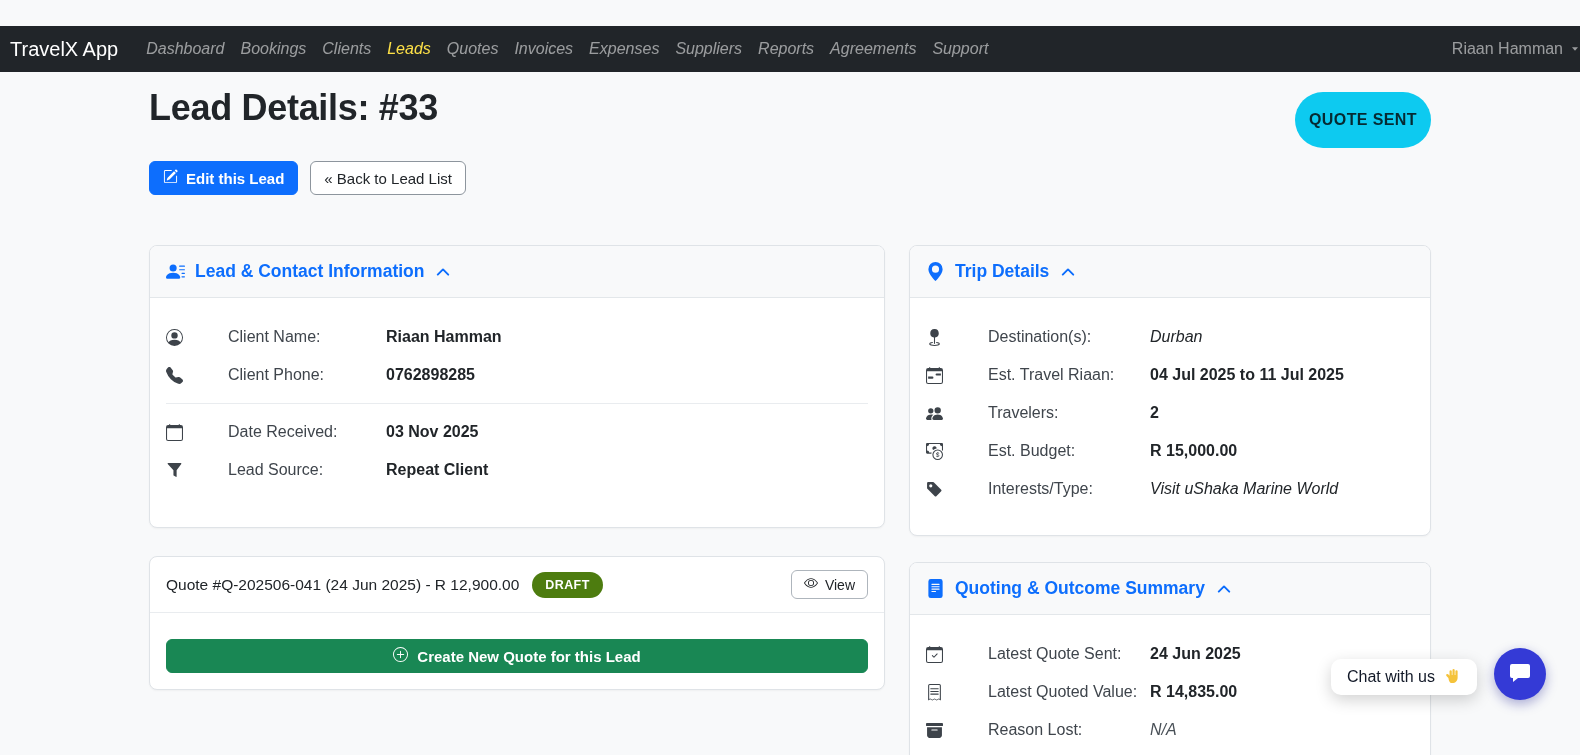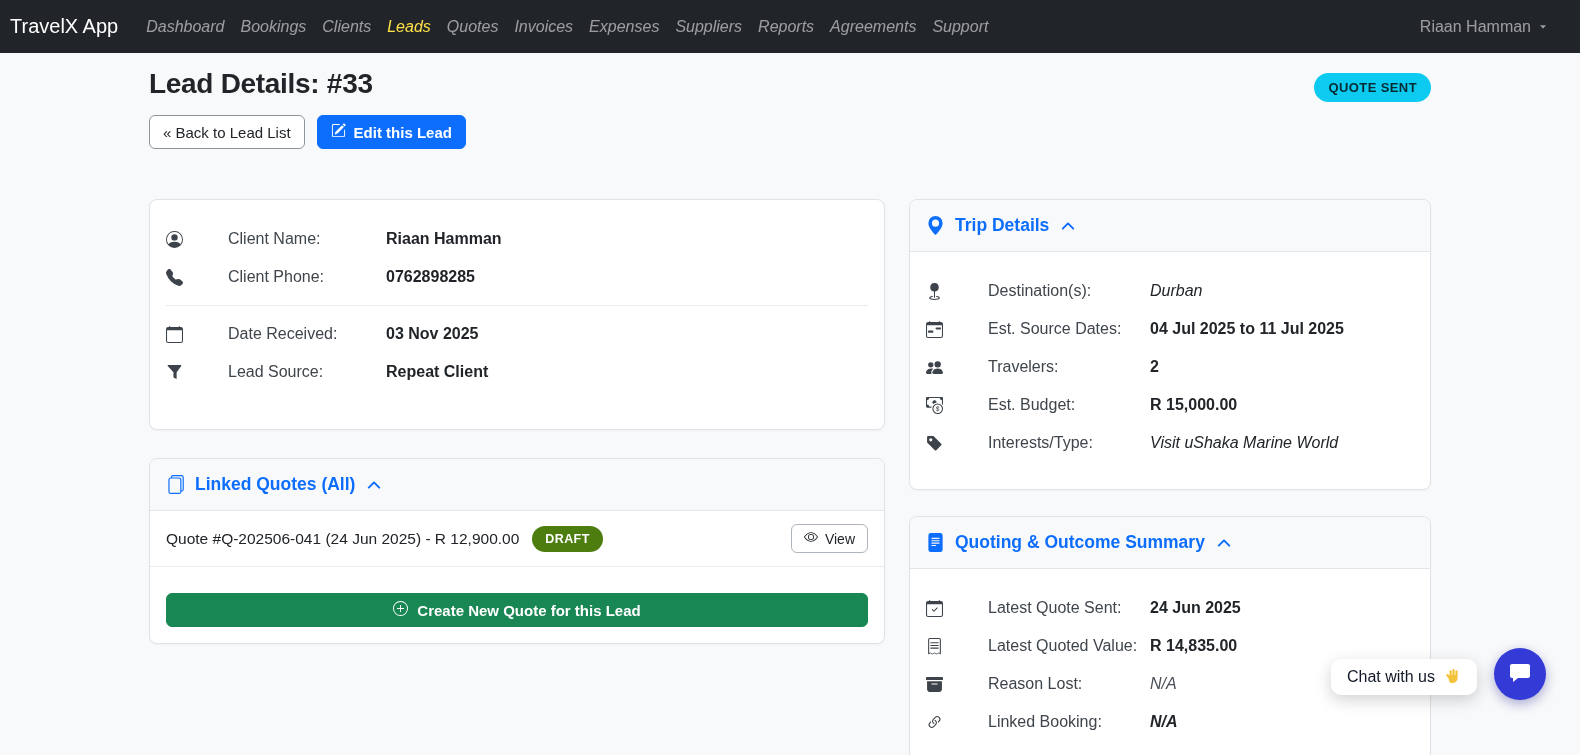--- a/index.html
+++ b/index.html
@@ -1,32 +1,32 @@
 <!DOCTYPE html>
 <html><head>
 <meta charset="utf-8">
 <style>
   * { margin:0; padding:0; box-sizing:border-box; }
   html,body { width:1580px; height:755px; overflow:hidden; }
   body { font-family:"Liberation Sans", sans-serif; background:#f8f9fa; color:#212529; font-size:16px; }
 
   
-  .navbar { height:53px; background:#212529; display:flex; align-items:center; padding:0 32px 0 10px; }
+  .navbar { height:46px; background:#212529; display:flex; align-items:center; padding:0 0 0 10px;margin-top:26px; }
   .brand { color:#fff; font-size:20px; margin-right:20px; white-space:nowrap; cursor:pointer; }
   .nav-links { display:flex; align-items:center; flex:1; }
   .nav-link { color:rgba(255,255,255,.55); padding:8px 8px; font-size:16px; text-decoration:none; cursor:pointer; white-space:nowrap;font-style:italic; }
   .nav-link.active { color:#fde047; }
   .nav-user { color:rgba(255,255,255,.55); display:flex; align-items:center; gap:7px; cursor:pointer; font-size:16px; }
   .nav-user .caret { width:10px; height:10px; display:inline-flex; }
 
   
   .container { width:1282px; margin:0 auto; position:relative; }
   .title-row { display:flex; justify-content:space-between; align-items:flex-start; padding-top:15px; }
-  h1.page-title { font-size:28px; font-weight:700; letter-spacing:-.3px; }
-  .badge-info { background:#0dcaf0; color:#062a32; font-size:13px; font-weight:700; letter-spacing:.4px; padding:7px 14px; border-radius:50rem; margin-top:5px; }
+  h1.page-title { font-size:36px; font-weight:700; letter-spacing:-.3px; }
+  .badge-info { background:#0dcaf0; color:#062a32; font-size:16px; font-weight:700; letter-spacing:.4px; padding:19px 14px; border-radius:50rem; margin-top:5px; }
   .actions-row { display:flex; gap:12px; margin-top:13px; }
   .btn { display:inline-flex; align-items:center; gap:8px; border-radius:6px; font-size:15px; padding:7px 13px; cursor:pointer; border:1px solid transparent; background:none; font-family:inherit; }
   .btn-primary { background:#0d6efd; border-color:#0d6efd; color:#fff; font-weight:700; }
   .btn-outline { background:#fff; border-color:#8d959d; color:#212529; }
   .btn svg { width:15px; height:15px; }
 
   .grid { display:flex; gap:24px; margin-top:50px; align-items:flex-start; }
   .col-left { width:736px; display:flex; flex-direction:column; gap:28px; }
   .col-right { width:522px; display:flex; flex-direction:column; gap:26px; }
 
@@ -94,92 +94,92 @@
   </span>
 </header>
 
 <main class="container">
   <div class="title-row">
     <h1 class="page-title">Lead Details: #33</h1>
     <span class="badge-info">QUOTE SENT</span>
   </div>
 
   <div class="actions-row">
-    <button class="btn btn-outline">
-      <span>« Back to Lead List</span>
-    </button>
     <button class="btn btn-primary">
       <span><svg xmlns="http://www.w3.org/2000/svg" viewBox="0 0 16 16" fill="currentColor">
             <path d="M15.502 1.94a.5.5 0 0 1 0 .706L14.459 3.69l-2-2L13.502.646a.5.5 0 0 1 .707 0l1.293 1.293zm-1.75 2.456-2-2L4.939 9.21a.5.5 0 0 0-.121.196l-.805 2.414a.25.25 0 0 0 .316.316l2.414-.805a.5.5 0 0 0 .196-.12l6.813-6.814z"></path>
             <path fill-rule="evenodd" d="M1 13.5A1.5 1.5 0 0 0 2.5 15h11a1.5 1.5 0 0 0 1.5-1.5v-6a.5.5 0 0 0-1 0v6a.5.5 0 0 1-.5.5h-11a.5.5 0 0 1-.5-.5v-11a.5.5 0 0 1 .5-.5H9a.5.5 0 0 0 0-1H2.5A1.5 1.5 0 0 0 1 2.5v11z"></path>
           </svg></span>
       <span>Edit this Lead</span>
     </button>
+    <button class="btn btn-outline">
+      <span>« Back to Lead List</span>
+    </button>
   </div>
 
   <div class="grid">
     <div class="col-left">
-
-      <section class="card">
-        <div class="card-body pb-lg">
-            <div class="info-row">
-              <span class="ri">
-                <svg xmlns="http://www.w3.org/2000/svg" viewBox="0 0 16 16" fill="currentColor">
-                  <path d="M11 6a3 3 0 1 1-6 0 3 3 0 0 1 6 0z"></path>
-                  <path fill-rule="evenodd" d="M0 8a8 8 0 1 1 16 0A8 8 0 0 1 0 8zm8-7a7 7 0 0 0-5.468 11.37C3.242 11.226 4.805 10 8 10s4.757 1.225 5.468 2.37A7 7 0 0 0 8 1z"></path>
-                </svg>
-              </span>
-              <span class="lbl">Client Name:</span>
-              <span class="val">Riaan Hamman</span>
-            </div>
-            <div class="info-row">
-              <span class="ri">
-                <svg xmlns="http://www.w3.org/2000/svg" viewBox="0 0 16 16" fill="currentColor">
-                  <path d="M1.885.511a1.745 1.745 0 0 1 2.61.163L6.29 2.98c.329.423.445.974.315 1.494l-.547 2.19a.678.678 0 0 0 .178.643l2.457 2.457a.678.678 0 0 0 .644.178l2.189-.547a1.745 1.745 0 0 1 1.494.315l2.306 1.794c.829.645.905 1.87.163 2.611l-1.034 1.034c-.74.74-1.846 1.065-2.877.702a18.634 18.634 0 0 1-7.01-4.42 18.634 18.634 0 0 1-4.42-7.009c-.362-1.03-.037-2.137.703-2.877L1.885.511z"></path>
-                </svg>
-              </span>
-              <span class="lbl">Client Phone:</span>
-              <span class="val">0762898285</span>
-            </div>
-            <hr class="row-divider">
-            <div class="info-row">
-              <span class="ri">
-                <svg xmlns="http://www.w3.org/2000/svg" viewBox="0 0 16 16" fill="currentColor">
-                  <path d="M3.5 0a.5.5 0 0 1 .5.5V1h8V.5a.5.5 0 0 1 1 0V1h1a2 2 0 0 1 2 2v11a2 2 0 0 1-2 2H2a2 2 0 0 1-2-2V3a2 2 0 0 1 2-2h1V.5a.5.5 0 0 1 .5-.5zM1 4v10a1 1 0 0 0 1 1h12a1 1 0 0 0 1-1V4H1z"></path>
-                </svg>
-              </span>
-              <span class="lbl">Date Received:</span>
-              <span class="val">03 Nov 2025</span>
-            </div>
-            <div class="info-row">
-              <span class="ri">
-                <svg xmlns="http://www.w3.org/2000/svg" viewBox="0 0 16 16" fill="currentColor">
-                  <path d="M1.5 1.5A.5.5 0 0 1 2 1h12a.5.5 0 0 1 .374.832L10 7.692V13.5a.5.5 0 0 1-.748.434l-2-1.143A.5.5 0 0 1 7 12.357V7.692L1.626 1.832A.5.5 0 0 1 1.5 1.5z"></path>
-                </svg>
-              </span>
-              <span class="lbl">Lead Source:</span>
-              <span class="val">Repeat Client</span>
-            </div>
-          </div>
-      </section>
 
       <section class="card">
         <div class="card-header">
           <span class="hicon">
               <svg xmlns="http://www.w3.org/2000/svg" viewBox="0 0 16 16" fill="currentColor">
-                <path d="M13 0H6a2 2 0 0 0-2 2 2 2 0 0 0-2 2v10a2 2 0 0 0 2 2h7a2 2 0 0 0 2-2 2 2 0 0 0 2-2V2a2 2 0 0 0-2-2zm0 13V4a2 2 0 0 0-2-2H5a1 1 0 0 1 1-1h7a1 1 0 0 1 1 1v10a1 1 0 0 1-1 1zM3 4a1 1 0 0 1 1-1h7a1 1 0 0 1 1 1v10a1 1 0 0 1-1 1H4a1 1 0 0 1-1-1V4z"></path>
-              </svg>
-            </span>
-          <span>Linked Quotes (All)</span>
+                <path d="M6 8a3 3 0 1 0 0-6 3 3 0 0 0 0 6zm-5 6s-1 0-1-1 1-4 6-4 6 3 6 4-1 1-1 1H1zM11 3.5a.5.5 0 0 1 .5-.5h4a.5.5 0 0 1 0 1h-4a.5.5 0 0 1-.5-.5zm.5 2.5a.5.5 0 0 0 0 1h4a.5.5 0 0 0 0-1h-4zm2 3a.5.5 0 0 0 0 1h2a.5.5 0 0 0 0-1h-2zm0 3a.5.5 0 0 0 0 1h2a.5.5 0 0 0 0-1h-2z"></path>
+              </svg>
+            </span>
+          <span>Lead &amp; Contact Information</span>
           <span class="chev">
               <svg xmlns="http://www.w3.org/2000/svg" viewBox="0 0 16 16" fill="currentColor">
                 <path stroke="currentColor" stroke-width="1.2" d="M1.646 11.354a.5.5 0 0 0 .708 0L8 5.707l5.646 5.647a.5.5 0 0 0 .708-.708l-6-6a.5.5 0 0 0-.708 0l-6 6a.5.5 0 0 0 0 .708z"></path>
               </svg>
             </span>
         </div>
+        <div class="card-body pb-lg">
+            <div class="info-row">
+              <span class="ri">
+                <svg xmlns="http://www.w3.org/2000/svg" viewBox="0 0 16 16" fill="currentColor">
+                  <path d="M11 6a3 3 0 1 1-6 0 3 3 0 0 1 6 0z"></path>
+                  <path fill-rule="evenodd" d="M0 8a8 8 0 1 1 16 0A8 8 0 0 1 0 8zm8-7a7 7 0 0 0-5.468 11.37C3.242 11.226 4.805 10 8 10s4.757 1.225 5.468 2.37A7 7 0 0 0 8 1z"></path>
+                </svg>
+              </span>
+              <span class="lbl">Client Name:</span>
+              <span class="val">Riaan Hamman</span>
+            </div>
+            <div class="info-row">
+              <span class="ri">
+                <svg xmlns="http://www.w3.org/2000/svg" viewBox="0 0 16 16" fill="currentColor">
+                  <path d="M1.885.511a1.745 1.745 0 0 1 2.61.163L6.29 2.98c.329.423.445.974.315 1.494l-.547 2.19a.678.678 0 0 0 .178.643l2.457 2.457a.678.678 0 0 0 .644.178l2.189-.547a1.745 1.745 0 0 1 1.494.315l2.306 1.794c.829.645.905 1.87.163 2.611l-1.034 1.034c-.74.74-1.846 1.065-2.877.702a18.634 18.634 0 0 1-7.01-4.42 18.634 18.634 0 0 1-4.42-7.009c-.362-1.03-.037-2.137.703-2.877L1.885.511z"></path>
+                </svg>
+              </span>
+              <span class="lbl">Client Phone:</span>
+              <span class="val">0762898285</span>
+            </div>
+            <hr class="row-divider">
+            <div class="info-row">
+              <span class="ri">
+                <svg xmlns="http://www.w3.org/2000/svg" viewBox="0 0 16 16" fill="currentColor">
+                  <path d="M3.5 0a.5.5 0 0 1 .5.5V1h8V.5a.5.5 0 0 1 1 0V1h1a2 2 0 0 1 2 2v11a2 2 0 0 1-2 2H2a2 2 0 0 1-2-2V3a2 2 0 0 1 2-2h1V.5a.5.5 0 0 1 .5-.5zM1 4v10a1 1 0 0 0 1 1h12a1 1 0 0 0 1-1V4H1z"></path>
+                </svg>
+              </span>
+              <span class="lbl">Date Received:</span>
+              <span class="val">03 Nov 2025</span>
+            </div>
+            <div class="info-row">
+              <span class="ri">
+                <svg xmlns="http://www.w3.org/2000/svg" viewBox="0 0 16 16" fill="currentColor">
+                  <path d="M1.5 1.5A.5.5 0 0 1 2 1h12a.5.5 0 0 1 .374.832L10 7.692V13.5a.5.5 0 0 1-.748.434l-2-1.143A.5.5 0 0 1 7 12.357V7.692L1.626 1.832A.5.5 0 0 1 1.5 1.5z"></path>
+                </svg>
+              </span>
+              <span class="lbl">Lead Source:</span>
+              <span class="val">Repeat Client</span>
+            </div>
+          </div>
+      </section>
+
+      <section class="card">
         <div class="quote-item">
           <span>Quote #Q-202506-041 (24 Jun 2025) - R 12,900.00</span>
           <span class="badge-draft">DRAFT</span>
           <button class="btn-view">
             <span><svg xmlns="http://www.w3.org/2000/svg" viewBox="0 0 16 16" fill="currentColor">
                   <path d="M16 8s-3-5.5-8-5.5S0 8 0 8s3 5.5 8 5.5S16 8 16 8zM1.173 8a13.133 13.133 0 0 1 1.66-2.043C4.12 4.668 5.88 3.5 8 3.5c2.12 0 3.879 1.168 5.168 2.457A13.133 13.133 0 0 1 14.828 8c-.058.087-.122.183-.195.288-.335.48-.83 1.12-1.465 1.755C11.879 11.332 10.119 12.5 8 12.5c-2.12 0-3.879-1.168-5.168-2.457A13.134 13.134 0 0 1 1.172 8z"></path>
                   <path d="M8 5.5a2.5 2.5 0 1 0 0 5 2.5 2.5 0 0 0 0-5zM4.5 8a3.5 3.5 0 1 1 7 0 3.5 3.5 0 0 1-7 0z"></path>
                 </svg></span>
             <span>View</span>
           </button>
@@ -222,21 +222,21 @@
               <span class="lbl">Destination(s):</span>
               <span class="val italic">Durban</span>
             </div>
             <div class="info-row">
               <span class="ri">
                 <svg xmlns="http://www.w3.org/2000/svg" viewBox="0 0 16 16" fill="currentColor">
                   <path d="M3.5 0a.5.5 0 0 1 .5.5V1h8V.5a.5.5 0 0 1 1 0V1h1a2 2 0 0 1 2 2v11a2 2 0 0 1-2 2H2a2 2 0 0 1-2-2V3a2 2 0 0 1 2-2h1V.5a.5.5 0 0 1 .5-.5zM1 4v10a1 1 0 0 0 1 1h12a1 1 0 0 0 1-1V4H1z"></path>
                   <path d="M9 7a1 1 0 0 1 1-1h4v2h-4a1 1 0 0 1-1-1zM2 9h4a1 1 0 0 1 0 2H2V9z"></path>
                 </svg>
               </span>
-              <span class="lbl">Est. Source Dates:</span>
+              <span class="lbl">Est. Travel Riaan:</span>
               <span class="val">04 Jul 2025 to 11 Jul 2025</span>
             </div>
             <div class="info-row">
               <span class="ri">
                 <svg xmlns="http://www.w3.org/2000/svg" viewBox="0 0 16 16" fill="currentColor">
                   <path d="M7 14s-1 0-1-1 1-4 5-4 5 3 5 4-1 1-1 1H7zm4-6a3 3 0 1 0 0-6 3 3 0 0 0 0 6zm-5.784 6A2.238 2.238 0 0 1 5 13c0-1.355.68-2.75 1.936-3.72A6.325 6.325 0 0 0 5 9c-4 0-5 3-5 4s1 1 1 1h4.216zM4.5 8a2.5 2.5 0 1 0 0-5 2.5 2.5 0 0 0 0 5z"></path>
                 </svg>
               </span>
               <span class="lbl">Travelers:</span>
               <span class="val">2</span>

